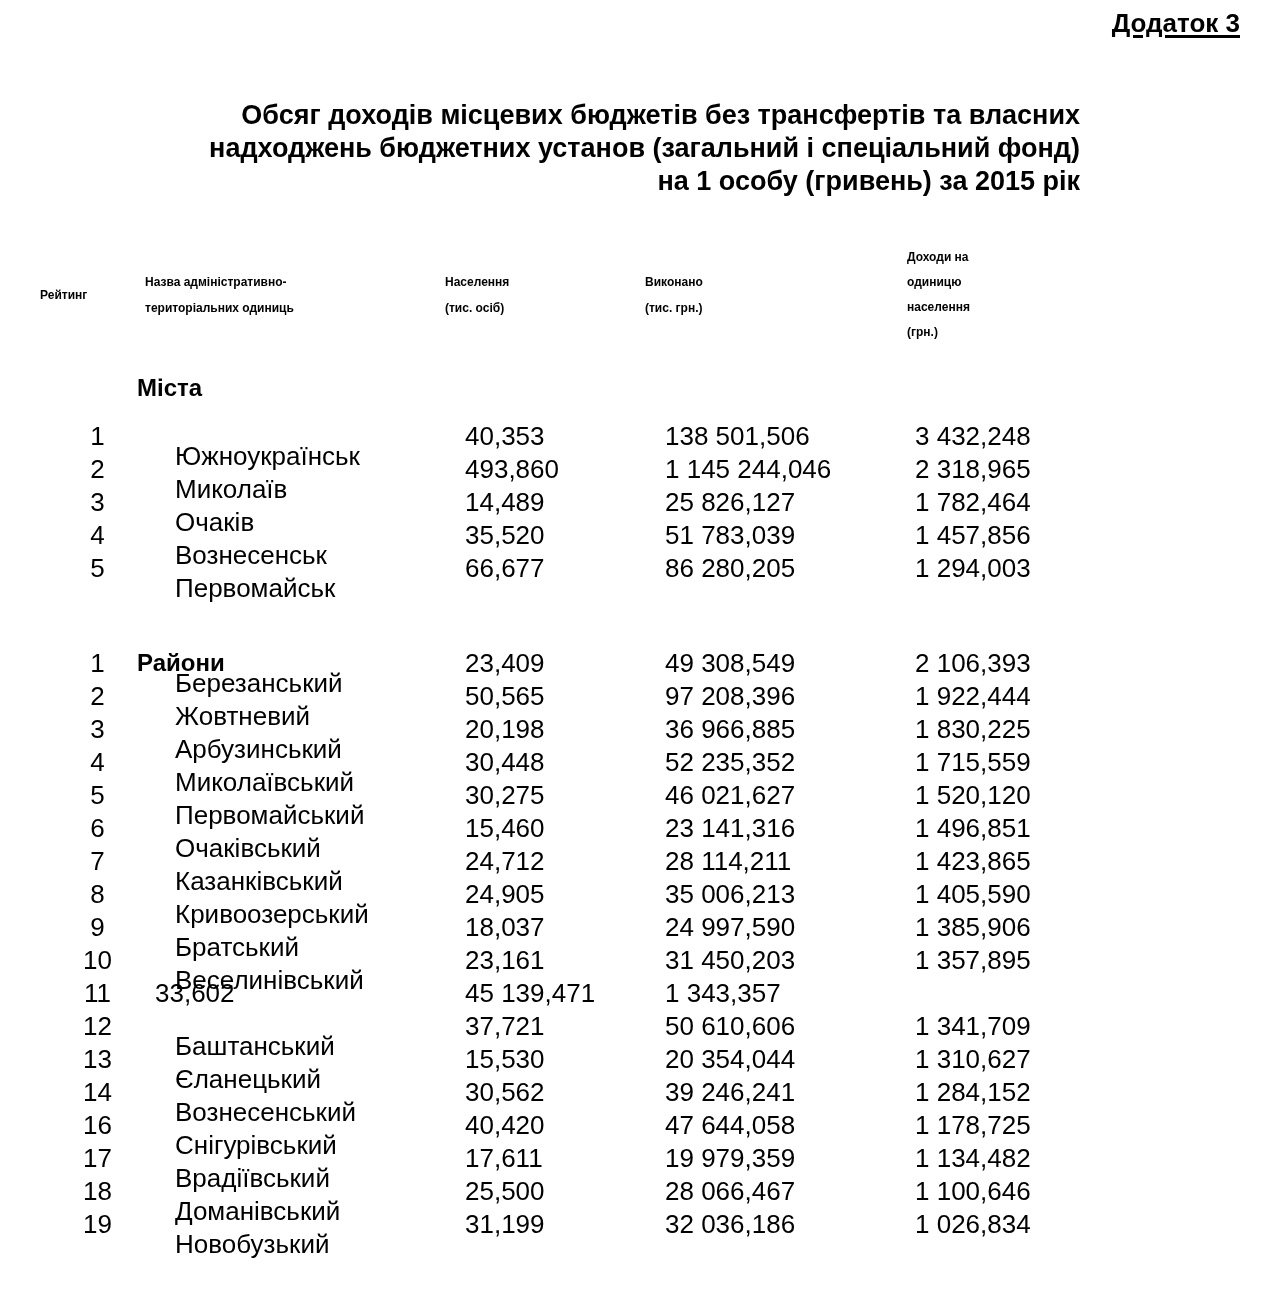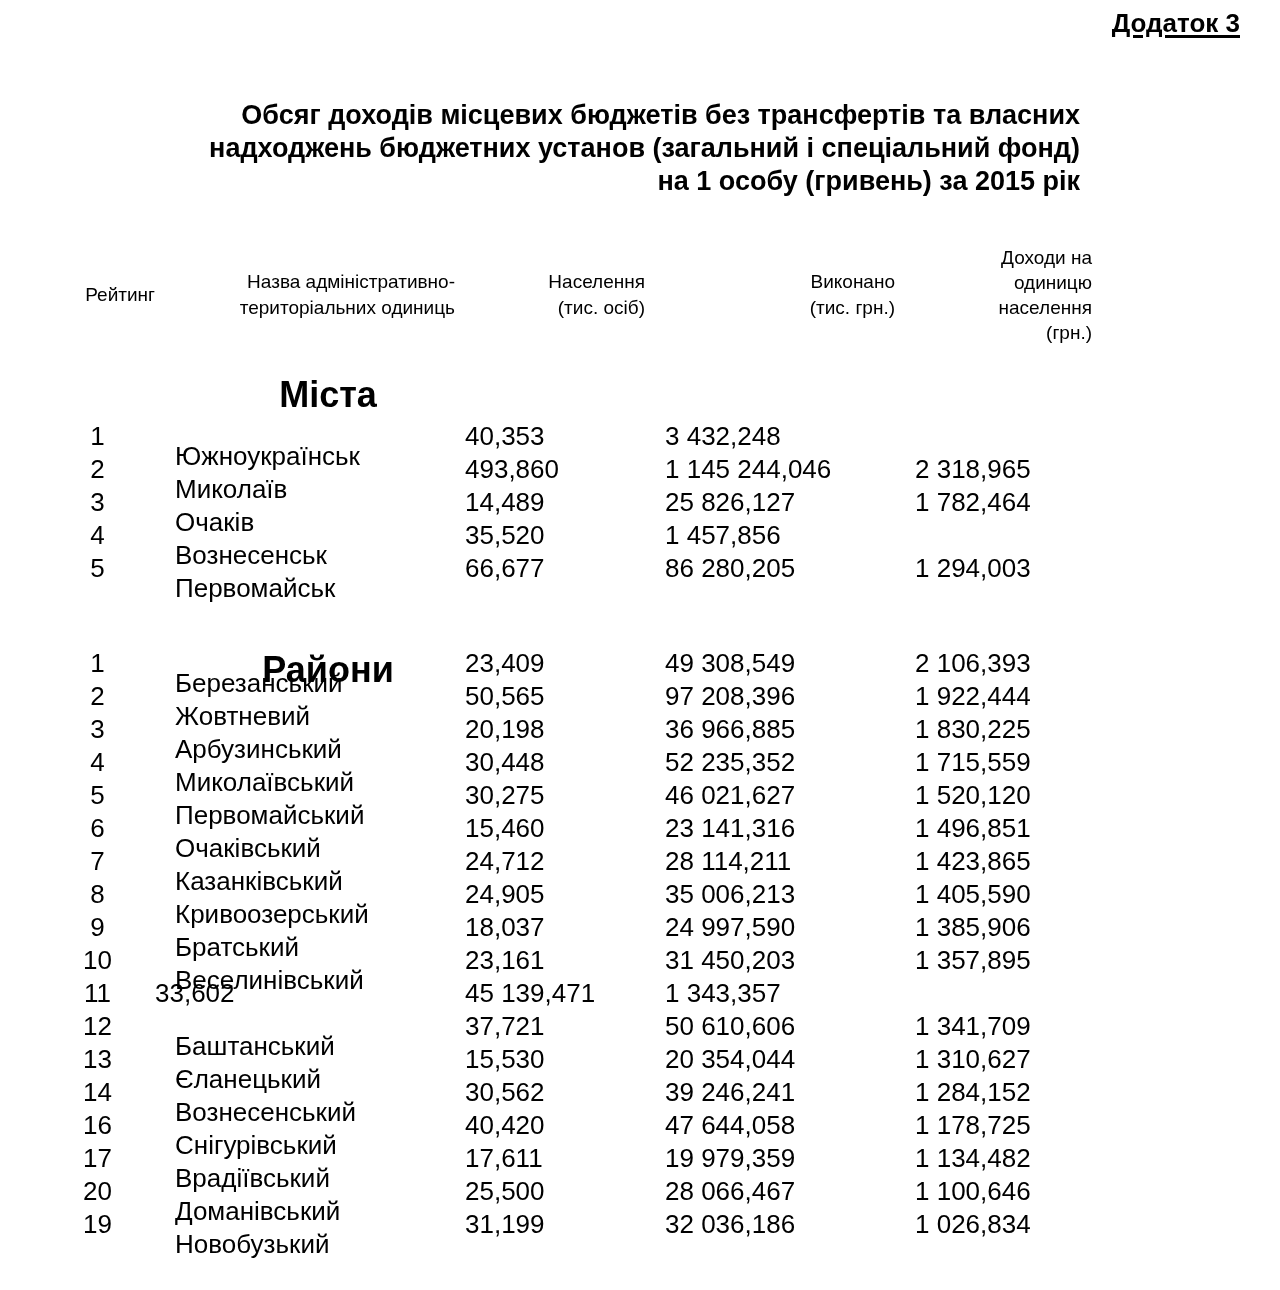--- a/index.html
+++ b/index.html
@@ -41,36 +41,36 @@
     position: absolute;
     top: 240px;
     left: 40px;
     width: 1060px;
     height: 110px;
     display: grid;
     grid-template-columns: 115px 310px 200px 250px 185px;
     align-items: center;
   }
   .hdr > div {
-    text-align: right;
-    font-size: 19px;
-    font-weight: normal;
+    text-align: left;
+    font-size: 12px;
+    font-weight: bold;
     line-height: 26px;
     white-space: pre-line;
   }
   .hdr .h2 { transform: translateX(-10px); }
   .hdr .h3 { transform: translateX(-20px); }
   .hdr .h4 { transform: translateX(-20px); }
   .hdr .h5 { line-height: 25px; transform: translateX(-8px); }
   .section-label {
     position: absolute;
-    left: 173px;
+    left: 137px;
     width: 310px;
-    text-align: center;
-    font-size: 36px;
+    text-align: left;
+    font-size: 24px;
     font-weight: bold;
   }
   .sec-cities-label    { top: 374px; }
   .sec-cities-rows     { top: 420px; }
   .sec-districts-label { top: 601px; margin-top: 48px; }
   .sec-districts-rows  { top: 647px; }
   .rows {
     position: absolute;
     left: 40px;
     width: 1060px;
@@ -111,20 +111,21 @@
 населення
 (грн.)</div>
   </div>
 
   <div class="section-label sec-cities-label">Міста</div>
   <div class="rows sec-cities-rows">
   <div class="row">
     <div class="c-rating">1</div>
     <div class="c-name">Южноукраїнськ</div>
     <div class="c-pop">40,353</div>
+    <div class="c-exec">138 501,506</div>
     <div class="c-income">3 432,248</div>
   </div>
 
   <div class="row">
     <div class="c-rating">2</div>
     <div class="c-name">Миколаїв</div>
     <div class="c-pop">493,860</div>
     <div class="c-exec">1 145 244,046</div>
     <div class="c-income">2 318,965</div>
   </div>
@@ -134,20 +135,21 @@
     <div class="c-name">Очаків</div>
     <div class="c-pop">14,489</div>
     <div class="c-exec">25 826,127</div>
     <div class="c-income">1 782,464</div>
   </div>
 
   <div class="row">
     <div class="c-rating">4</div>
     <div class="c-name">Вознесенськ</div>
     <div class="c-pop">35,520</div>
+    <div class="c-exec">51 783,039</div>
     <div class="c-income">1 457,856</div>
   </div>
 
   <div class="row">
     <div class="c-rating">5</div>
     <div class="c-name">Первомайськ</div>
     <div class="c-pop">66,677</div>
     <div class="c-exec">86 280,205</div>
     <div class="c-income">1 294,003</div>
   </div>
@@ -277,21 +279,21 @@
 
   <div class="row">
     <div class="c-rating">17</div>
     <div class="c-name">Врадіївський</div>
     <div class="c-pop">17,611</div>
     <div class="c-exec">19 979,359</div>
     <div class="c-income">1 134,482</div>
   </div>
 
   <div class="row">
-    <div class="c-rating">20</div>
+    <div class="c-rating">18</div>
     <div class="c-name">Доманівський</div>
     <div class="c-pop">25,500</div>
     <div class="c-exec">28 066,467</div>
     <div class="c-income">1 100,646</div>
   </div>
 
   <div class="row">
     <div class="c-rating">19</div>
     <div class="c-name">Новобузький</div>
     <div class="c-pop">31,199</div>

